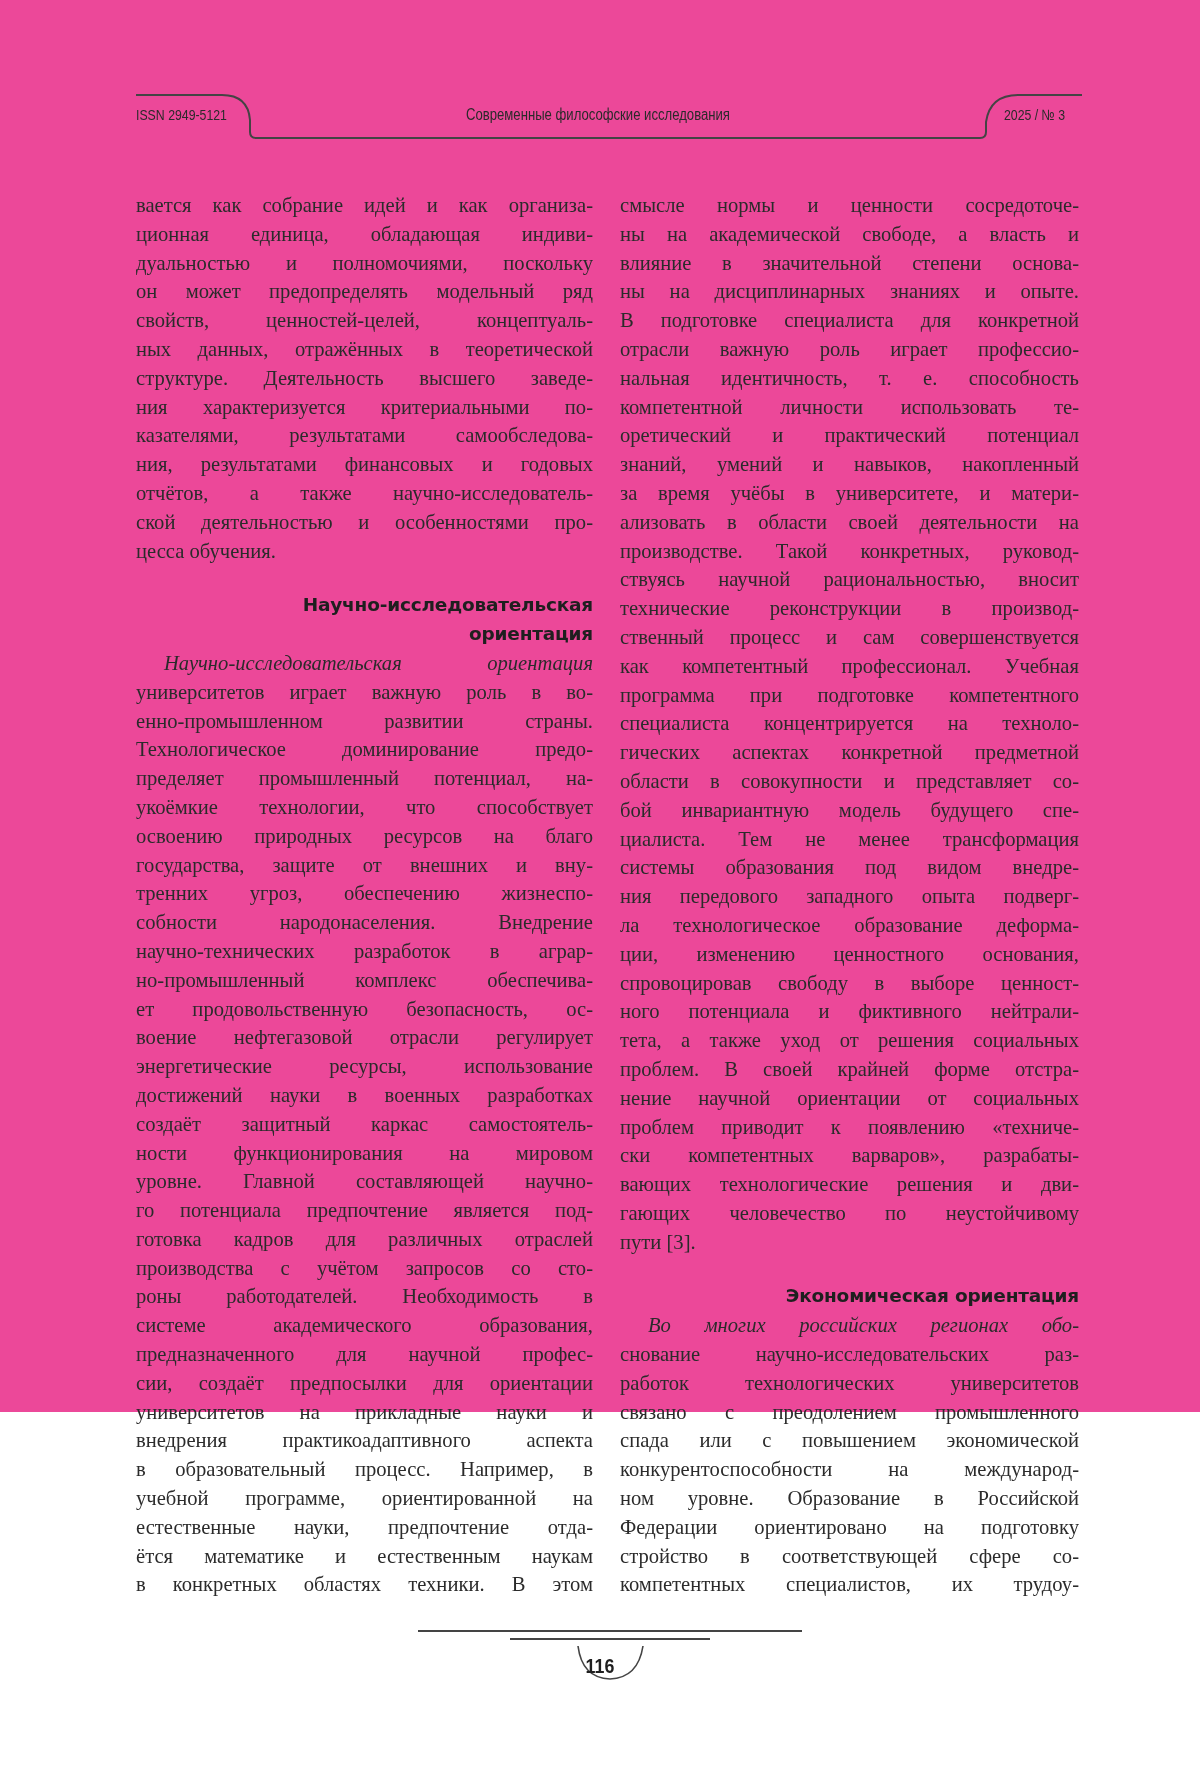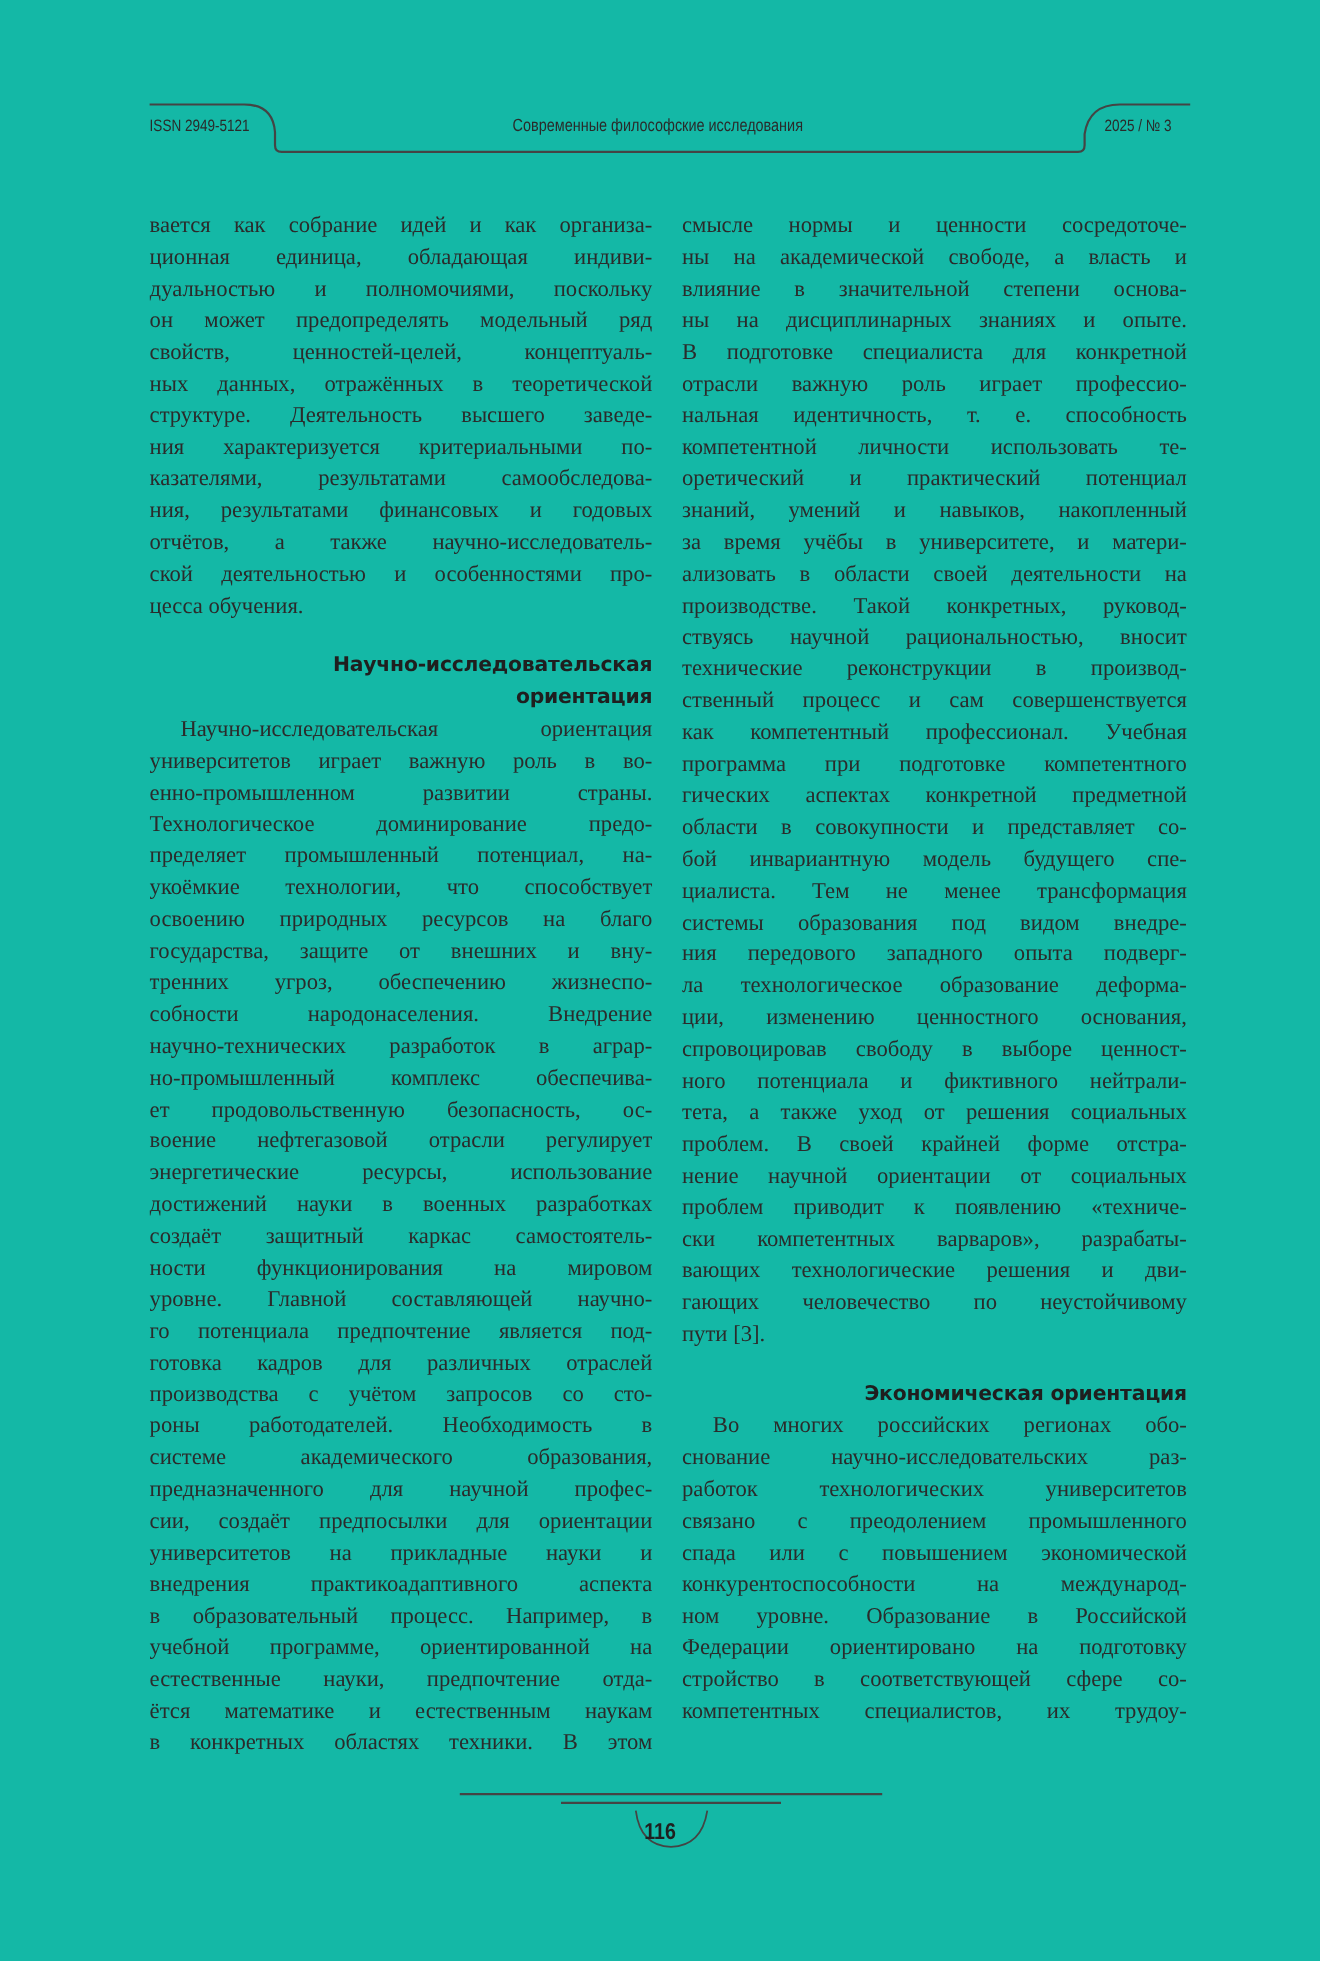--- a/index.html
+++ b/index.html
@@ -1,35 +1,35 @@
 <!DOCTYPE html>
 <html><head>
 <meta charset="utf-8">
 <style>
   html, body { margin: 0; padding: 0; background: #ffffff; }
   body { width: 1200px; height: 1783px; position: relative; overflow: hidden; }
-  .page { position: absolute; left: 0; top: 0; width: 1200px; height: 1783px; background: #14b8a6; }
+  .page { position: absolute; left: 0; top: 0; width: 1200px; height: 1412px; background: #ec4899; }
 
   
   .hdr-svg { position: absolute; left: 0; top: 0; }
   .hdr-text { position: absolute; font-family: "Liberation Sans", sans-serif; color: #2a2a2a;
               font-size: 15px; top: 106px; transform: scaleX(0.82); transform-origin: left center; white-space: nowrap; }
   .hdr-issn { left: 136px; }
   .hdr-journal { left: 466px; font-size: 16px; }
   .hdr-issue { left: 1004px; }
 
   
   .col { position: absolute; top: 156px; font-family: "Liberation Serif", serif; color: #2b2b2b;
          font-size: 20.6px; margin-top: 35px; }
   .col-left { left: 136px; width: 457px; }
   .col-right { left: 620px; width: 459px; }
   .line { height: 28.8px; line-height: 28.8px; white-space: nowrap; text-align: justify;
           text-align-last: justify; overflow: hidden; }
   .line.last { text-align-last: left; }
-  .line.indent { padding-left: 28px; }
+  .line.indent { padding-left: 28px; font-style: italic; }
   .gap { height: 28px; }
   .heading { font-family: "DejaVu Sans", sans-serif; font-weight: bold; font-size: 18.5px;
              text-align: right; line-height: 28.8px; color: #1f1f1f; letter-spacing: -0.2px; }
 
   
   .pnum { position: absolute; left: 568px; top: 1654px; width: 64px; text-align: center;
           font-family: "Liberation Sans", sans-serif; font-weight: bold; font-size: 21px; color: #1f1f1f;
           transform: scaleX(0.85); }
 </style>
 </head>
@@ -118,20 +118,21 @@
       <div class="line">оретический и практический потенциал</div>
       <div class="line">знаний, умений и навыков, накопленный</div>
       <div class="line">за время учёбы в университете, и матери-</div>
       <div class="line">ализовать в области своей деятельности на</div>
       <div class="line">производстве. Такой конкретных, руковод-</div>
       <div class="line">ствуясь научной рациональностью, вносит</div>
       <div class="line">технические реконструкции в производ-</div>
       <div class="line">ственный процесс и сам совершенствуется</div>
       <div class="line">как компетентный профессионал. Учебная</div>
       <div class="line">программа при подготовке компетентного</div>
+      <div class="line">специалиста концентрируется на техноло-</div>
       <div class="line">гических аспектах конкретной предметной</div>
       <div class="line">области в совокупности и представляет со-</div>
       <div class="line">бой инвариантную модель будущего спе-</div>
       <div class="line">циалиста. Тем не менее трансформация</div>
       <div class="line">системы образования под видом внедре-</div>
       <div class="line">ния передового западного опыта подверг-</div>
       <div class="line">ла технологическое образование деформа-</div>
       <div class="line">ции, изменению ценностного основания,</div>
       <div class="line">спровоцировав свободу в выборе ценност-</div>
       <div class="line">ного потенциала и фиктивного нейтрали-</div>

